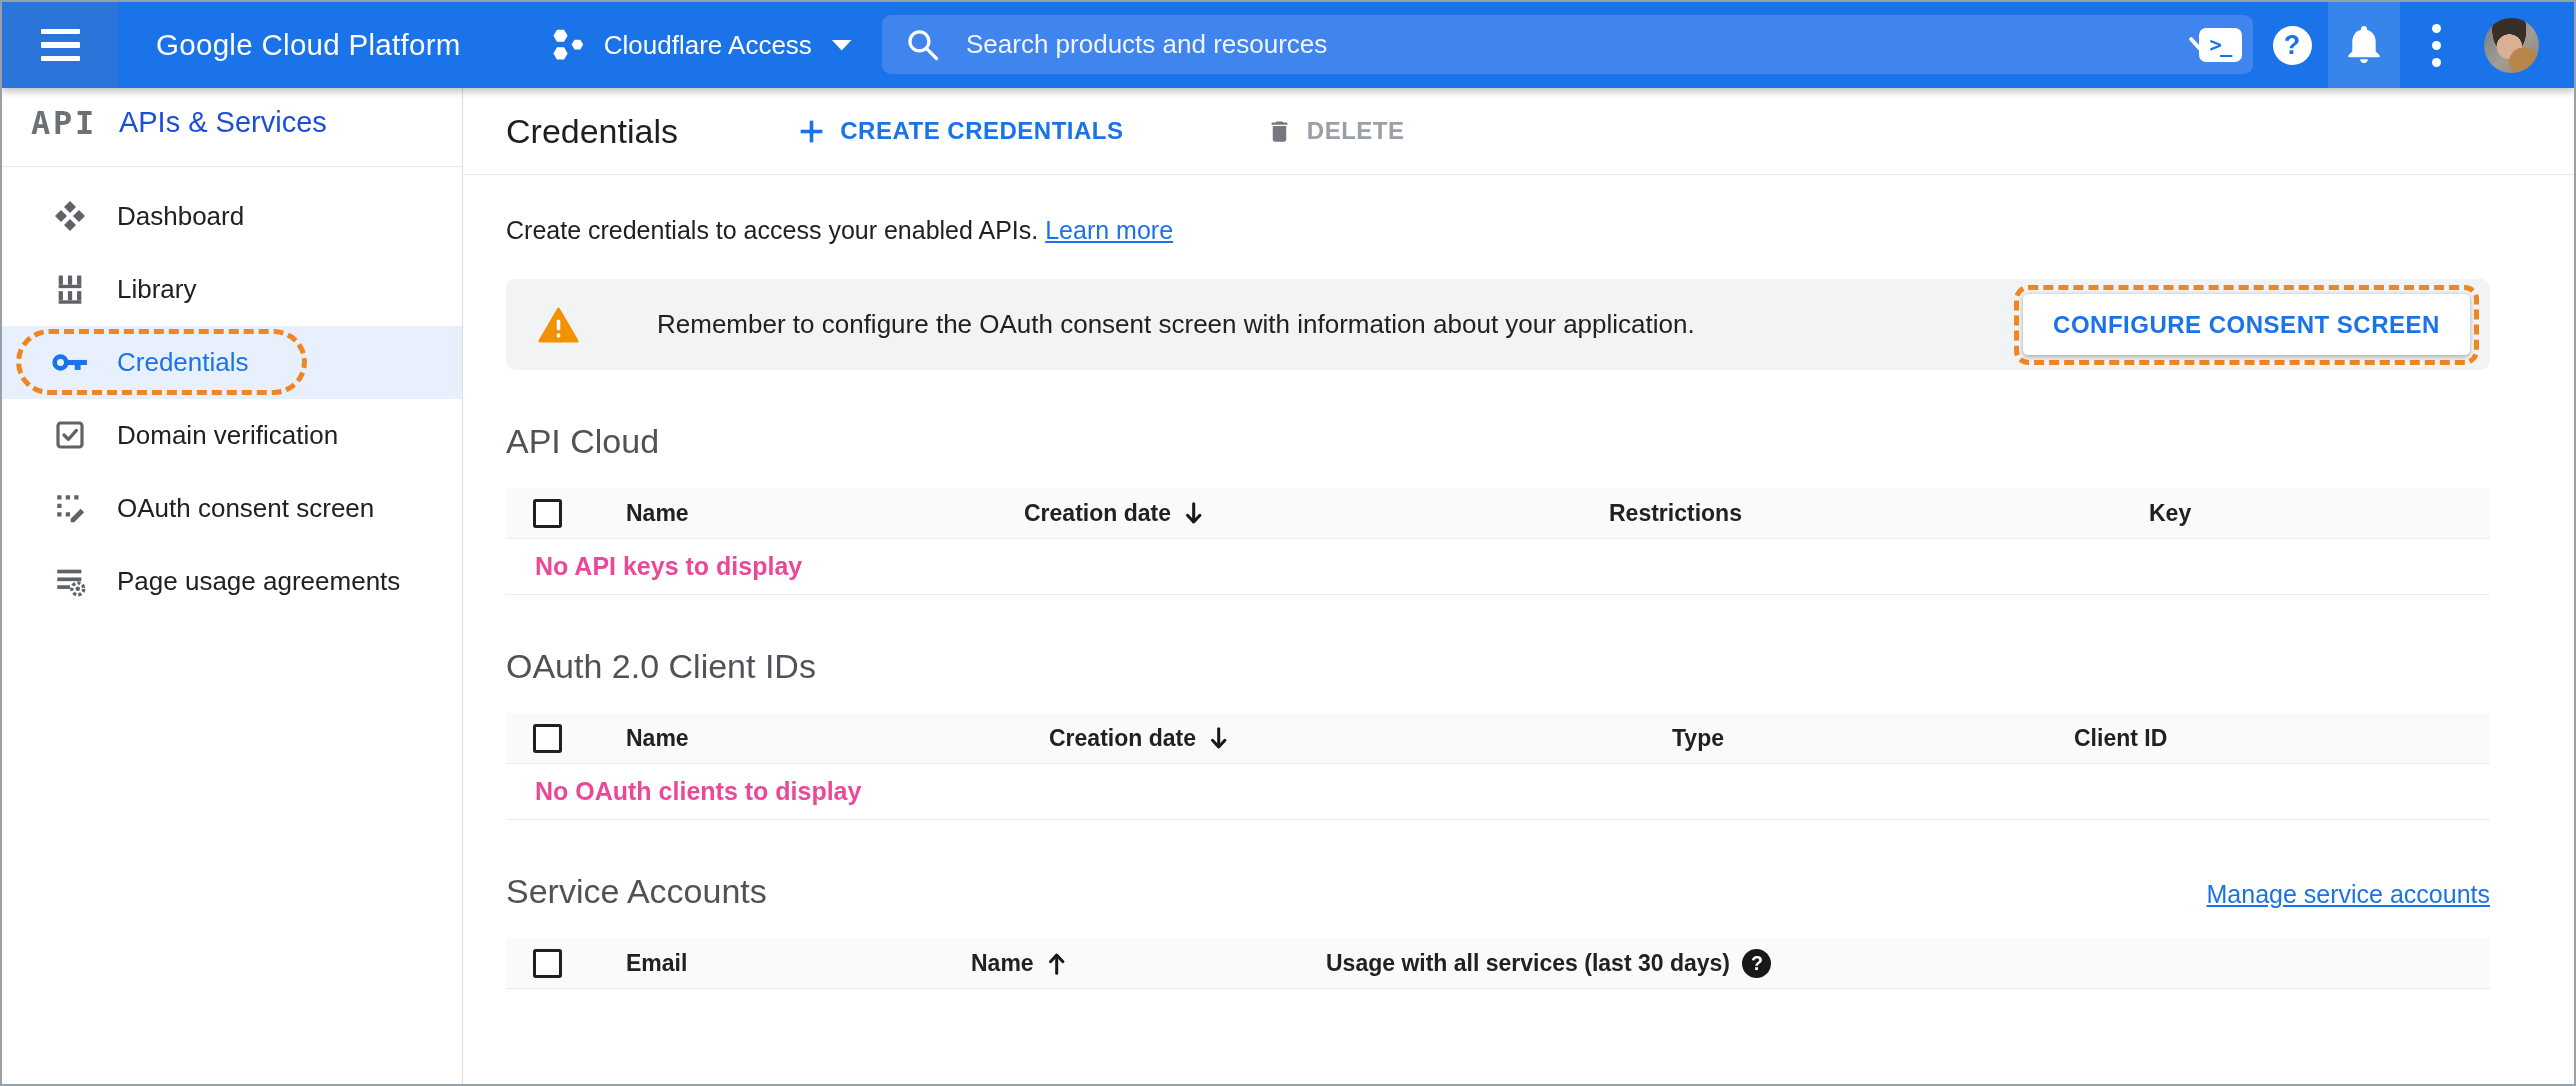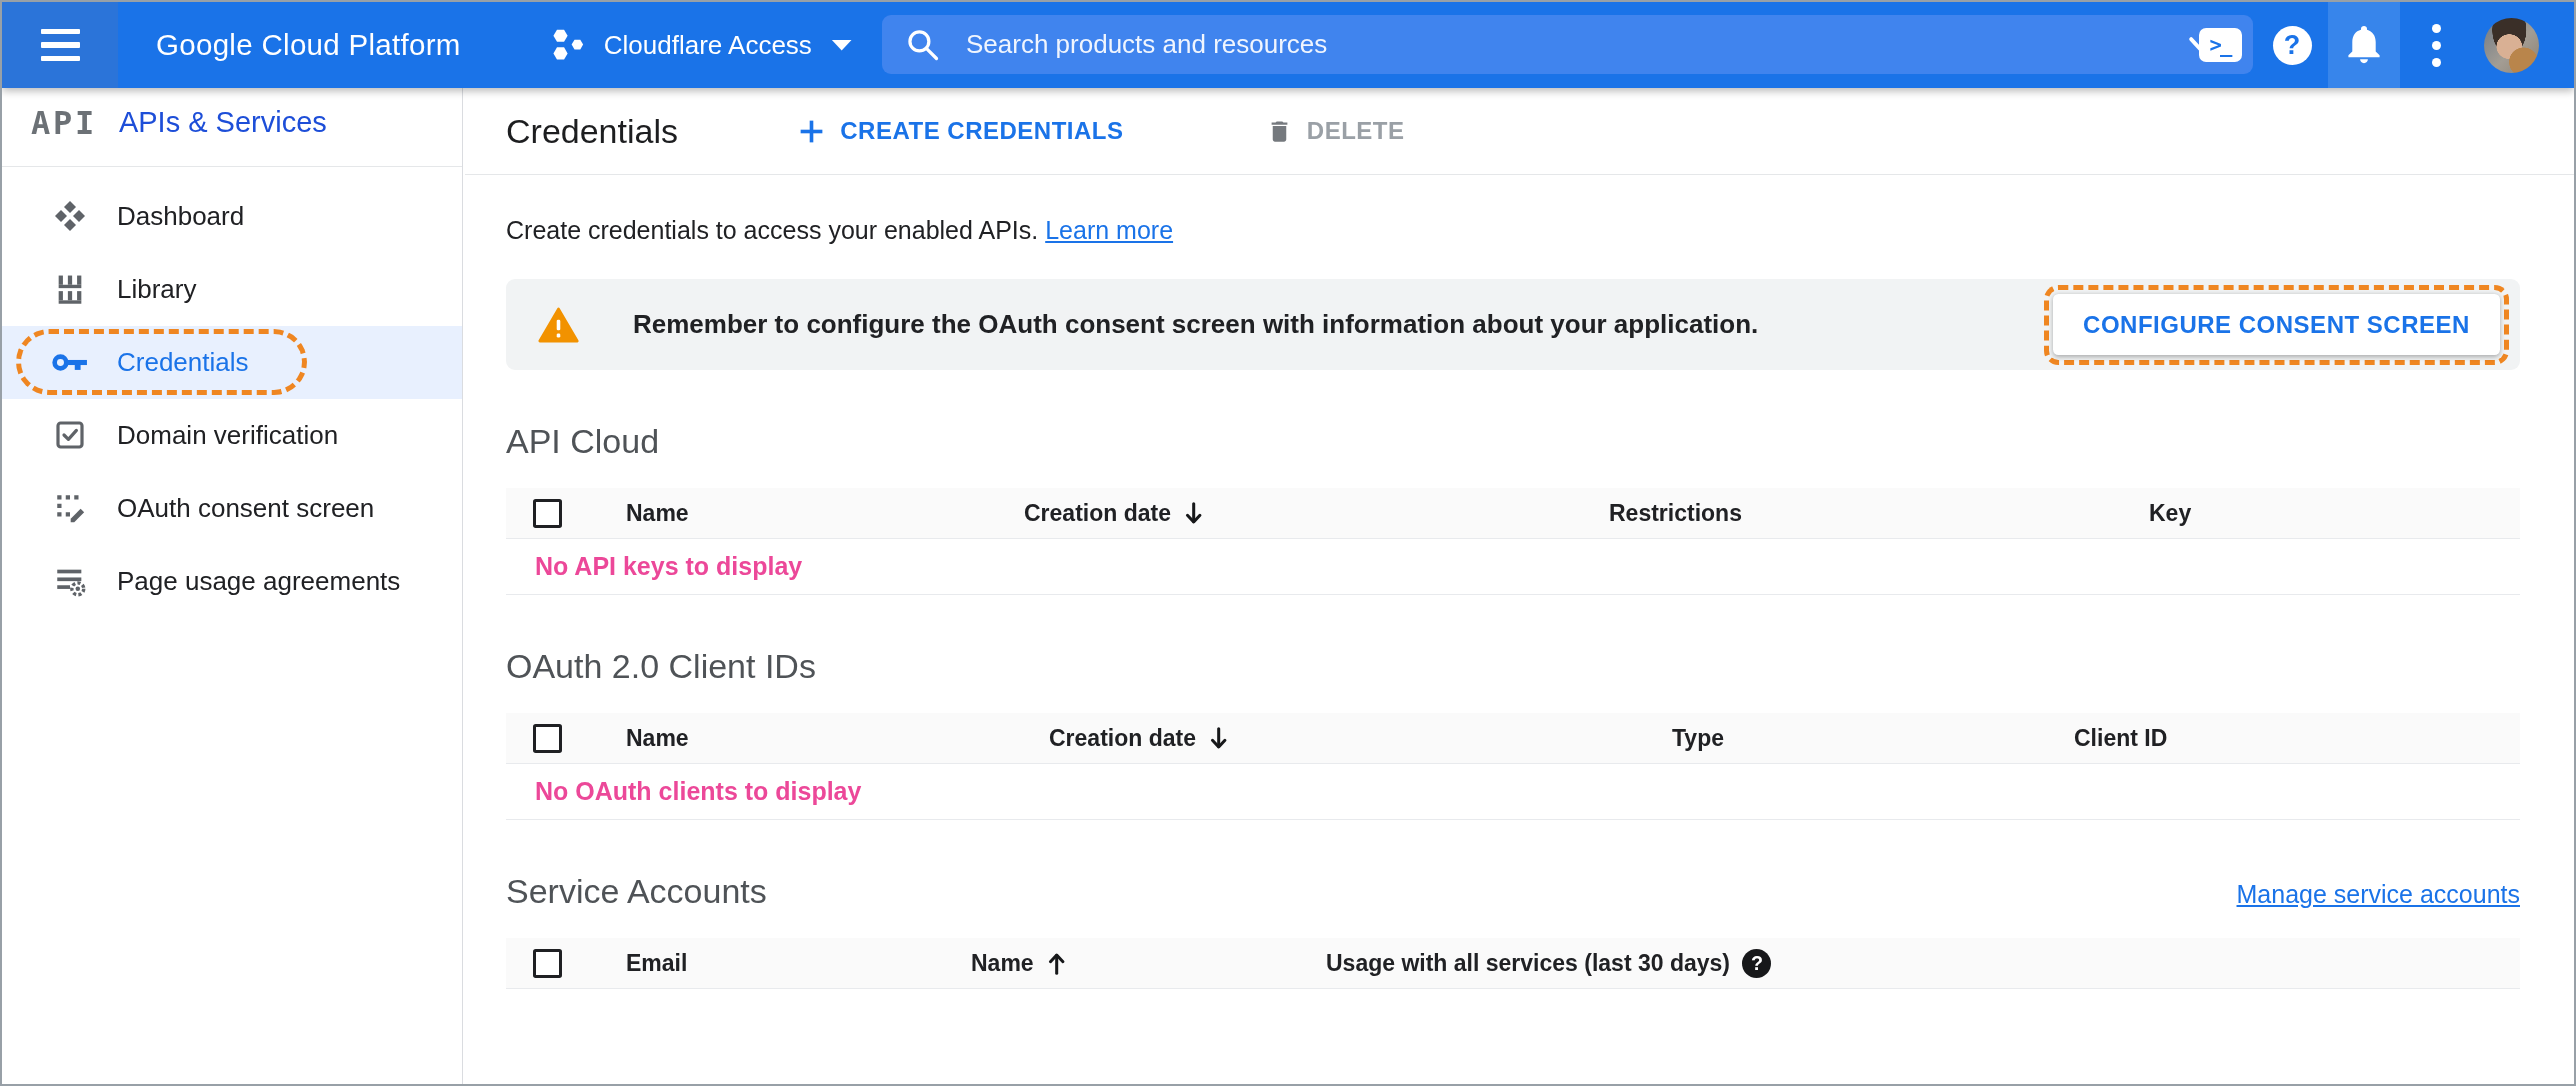--- a/index.html
+++ b/index.html
@@ -43,26 +43,26 @@
   .nav-item.active .nav-label{color:var(--accent-blue,#1a73e8);}
   .dash-outline{position:absolute;left:14.3px;top:3.6px;width:291px;height:66px;border:5.4px dashed var(--tutorial-orange,#ef8621);border-radius:36px;box-sizing:border-box;pointer-events:none;}
 
   
   .main{position:absolute;left:463px;top:86px;right:0;bottom:0;background:#fff;}
   .page-head{height:86px;display:flex;align-items:center;border-bottom:1.8px solid #e5e7e9;padding-left:41px;}
   .page-title{font-size:34px;font-weight:400;color:#1d1e20;margin:0;}
   .txt-btn{display:flex;align-items:center;gap:14.3px;background:none;border:none;cursor:pointer;font-family:"Liberation Sans",sans-serif;font-size:24px;font-weight:bold;letter-spacing:0.5px;}
   .create-btn{margin-left:113px;color:var(--accent-blue,#1a73e8);}
   .delete-btn{margin-left:130px;color:#9aa0a6;}
-  .content{padding:0 54px 0 41px;}
+  .content{padding:0 84px 0 41px;}
   .intro{margin:41px 0 0 0;font-size:25px;color:#202124;}
   .intro a{color:var(--accent-blue,#1a73e8);text-decoration:underline;cursor:pointer;}
 
   .banner{margin-top:34px;height:91px;background:var(--banner-bg,#f1f3f4);border-radius:9px;display:flex;align-items:center;padding:0 10.7px 0 32px;}
-  .banner-msg{margin-left:54px;font-size:26px;color:#202124;font-weight:bold;}
+  .banner-msg{margin-left:78px;font-size:26px;color:#202124;}
   .dash-wrap{margin-left:auto;border:5.4px dashed var(--tutorial-orange,#ef8621);border-radius:14.3px;padding:4.5px;}
   .consent-btn{background:#fff;border:none;border-radius:5.4px;color:var(--accent-blue,#1a73e8);font-family:"Liberation Sans",sans-serif;font-weight:bold;font-size:24px;letter-spacing:0.5px;padding:0 30px;height:61px;box-shadow:0 1.8px 5.4px rgba(0,0,0,.3);cursor:pointer;white-space:nowrap;}
 
   .section-title{margin:52px 0 0 0;font-size:34px;font-weight:400;color:#4f5357;}
   .title-row{display:flex;align-items:baseline;margin-top:52px;}
   .title-row .section-title{margin:0;}
   .manage-link{margin-left:auto;font-size:25px;color:var(--accent-blue,#1a73e8);text-decoration:underline;cursor:pointer;}
 
   .thead{margin-top:27px;height:50px;background:var(--table-header-bg,#fafafa);display:grid;align-items:center;border-bottom:1.8px solid #e8eaed;font-size:23px;font-weight:bold;color:#202124;}
   .grid-api{grid-template-columns:120px 398px 585px 540px 1fr;}

